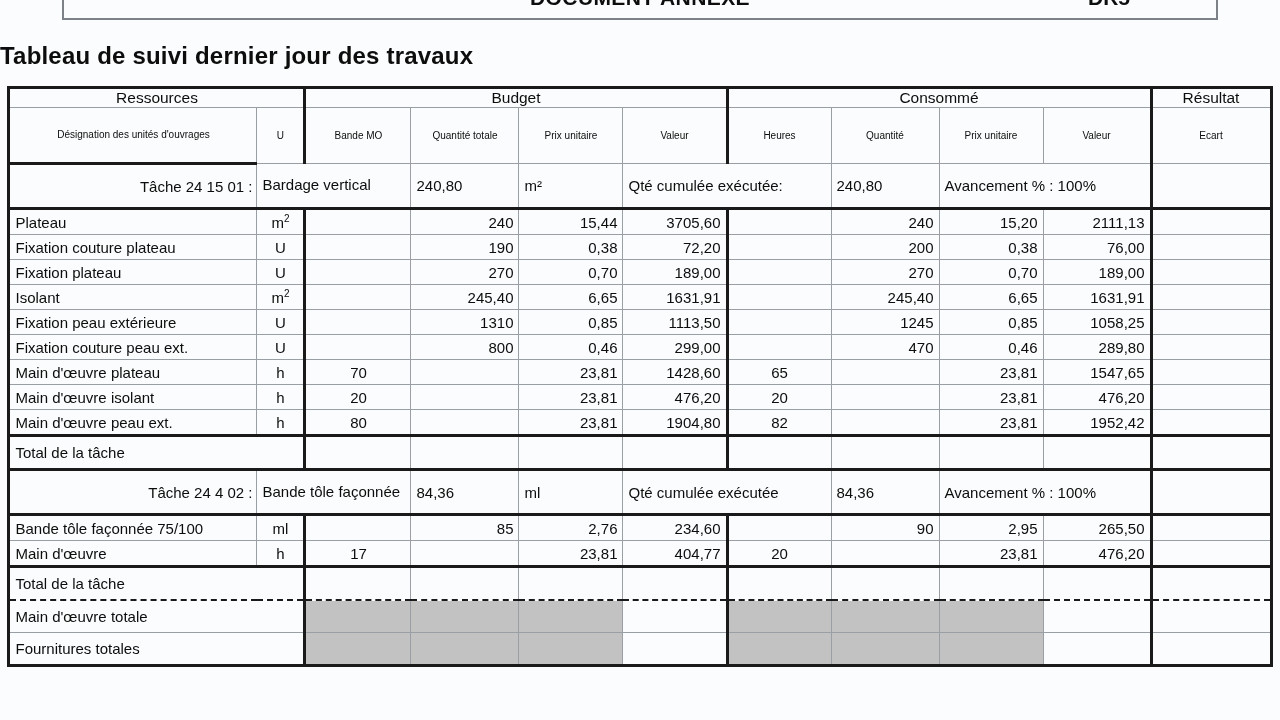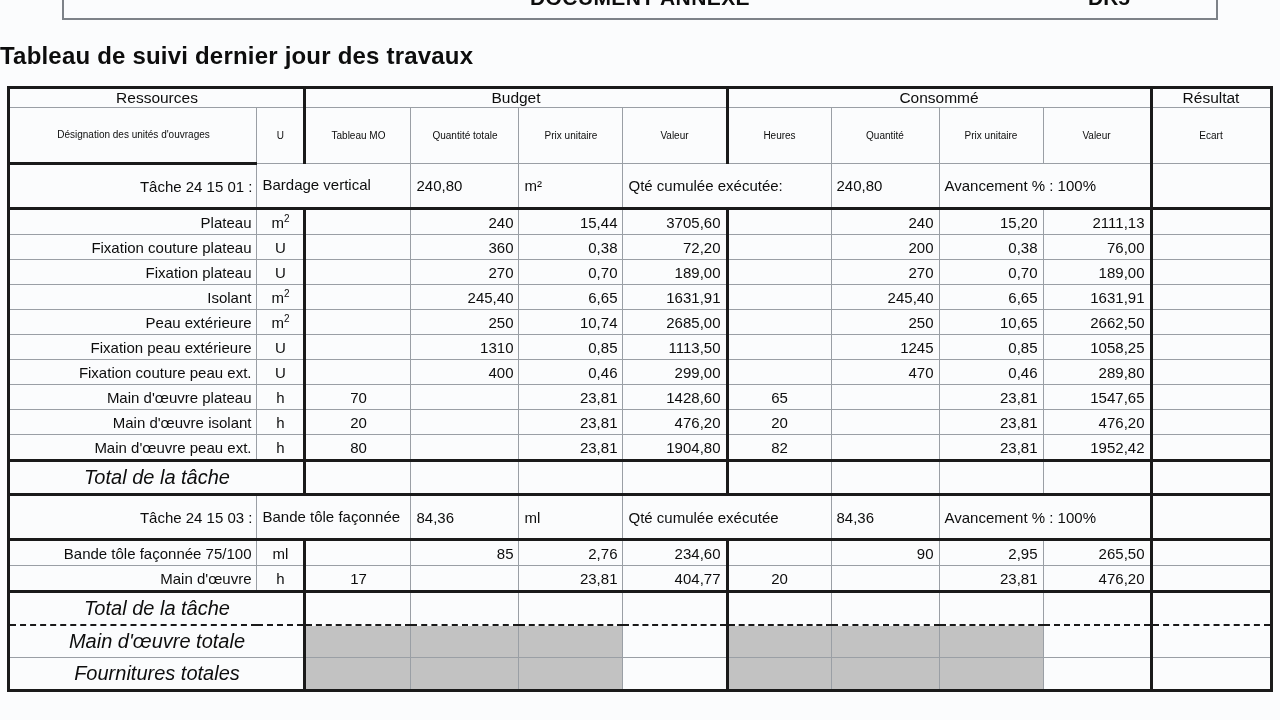--- a/index.html
+++ b/index.html
@@ -82,31 +82,30 @@
 
   .task-row td {
     background: #d0d0d0;
     height: 42px;
     font-size: 15px;
   }
   .task-row td.task-label { text-align: right; padding-right: 4px; }
   .task-row td.task-wrap  { white-space: normal; line-height: 1.1; }
 
   .data-row td { height: 24px; font-size: 15px; }
-  .d-name  { text-align: right;  padding-left: 5px; }
+  .d-name  { text-align: left;  padding-left: 5px; }
   .d-unit  { text-align: center; }
   .d-num   { text-align: right; padding-right: 8px; }
   .d-hours { text-align: center; }
 
   .total-row td {
     height: 31px;
     font-weight: bold;
-    text-align: center;
-    font-size: 20px;
-    font-style: italic;
+    text-align: left;
+    font-size: 15px;
   }
   .shaded { background: #c2c2c2 !important; }
 
   .dashed-top { border-top: 2px dashed #1a1a1a !important; }
 
   sup.u { font-size: 10px; vertical-align: super; }
 </style>
 </head>
 <body>
 
@@ -138,21 +137,21 @@
     <tr class="grp-head">
       <td colspan="2" class="thick-top thick-left">Ressources</td>
       <td colspan="4" class="thick-top thick-left">Budget</td>
       <td colspan="4" class="thick-top thick-left">Consommé</td>
       <td class="thick-top thick-left thick-right">Résultat</td>
     </tr>
 
     <tr class="col-head">
       <td class="thick-left">Désignation des unités d'ouvrages</td>
       <td>U</td>
-      <td class="thick-left">Tableau MO</td>
+      <td class="thick-left">Bande MO</td>
       <td>Quantité totale</td>
       <td>Prix unitaire</td>
       <td>Valeur</td>
       <td class="thick-left">Heures</td>
       <td>Quantité</td>
       <td>Prix unitaire</td>
       <td>Valeur</td>
       <td class="thick-left thick-right">Ecart</td>
     </tr>
 
@@ -177,21 +176,21 @@
       <td class="d-hours thick-left thick-top"></td>
       <td class="d-num thick-top">240</td>
       <td class="d-num thick-top">15,20</td>
       <td class="d-num thick-top">2111,13</td>
       <td class="thick-left thick-right thick-top"></td>
     </tr>
     <tr class="data-row">
       <td class="d-name thick-left">Fixation couture plateau</td>
       <td class="d-unit">U</td>
       <td class="d-hours thick-left"></td>
-      <td class="d-num">360</td>
+      <td class="d-num">190</td>
       <td class="d-num">0,38</td>
       <td class="d-num">72,20</td>
       <td class="d-hours thick-left"></td>
       <td class="d-num">200</td>
       <td class="d-num">0,38</td>
       <td class="d-num">76,00</td>
       <td class="thick-left thick-right"></td>
     </tr>
     <tr class="data-row">
       <td class="d-name thick-left">Fixation plateau</td>
@@ -213,50 +212,37 @@
       <td class="d-num">245,40</td>
       <td class="d-num">6,65</td>
       <td class="d-num">1631,91</td>
       <td class="d-hours thick-left"></td>
       <td class="d-num">245,40</td>
       <td class="d-num">6,65</td>
       <td class="d-num">1631,91</td>
       <td class="thick-left thick-right"></td>
     </tr>
     <tr class="data-row">
-      <td class="d-name thick-left">Peau extérieure</td>
-      <td class="d-unit">m<sup class="u">2</sup></td>
-      <td class="d-hours thick-left"></td>
-      <td class="d-num">250</td>
-      <td class="d-num">10,74</td>
-      <td class="d-num">2685,00</td>
-      <td class="d-hours thick-left"></td>
-      <td class="d-num">250</td>
-      <td class="d-num">10,65</td>
-      <td class="d-num">2662,50</td>
-      <td class="thick-left thick-right"></td>
-    </tr>
-    <tr class="data-row">
       <td class="d-name thick-left">Fixation peau extérieure</td>
       <td class="d-unit">U</td>
       <td class="d-hours thick-left"></td>
       <td class="d-num">1310</td>
       <td class="d-num">0,85</td>
       <td class="d-num">1113,50</td>
       <td class="d-hours thick-left"></td>
       <td class="d-num">1245</td>
       <td class="d-num">0,85</td>
       <td class="d-num">1058,25</td>
       <td class="thick-left thick-right"></td>
     </tr>
     <tr class="data-row">
       <td class="d-name thick-left">Fixation couture peau ext.</td>
       <td class="d-unit">U</td>
       <td class="d-hours thick-left"></td>
-      <td class="d-num">400</td>
+      <td class="d-num">800</td>
       <td class="d-num">0,46</td>
       <td class="d-num">299,00</td>
       <td class="d-hours thick-left"></td>
       <td class="d-num">470</td>
       <td class="d-num">0,46</td>
       <td class="d-num">289,80</td>
       <td class="thick-left thick-right"></td>
     </tr>
     <tr class="data-row">
       <td class="d-name thick-left">Main d'œuvre plateau</td>
@@ -305,21 +291,21 @@
       <td class="thick-top"></td>
       <td class="thick-top"></td>
       <td class="thick-left thick-top"></td>
       <td class="thick-top"></td>
       <td class="thick-top"></td>
       <td class="thick-top"></td>
       <td class="thick-left thick-right thick-top"></td>
     </tr>
 
     <tr class="task-row">
-      <td class="task-label thick-top thick-left">Tâche 24 15 03 :</td>
+      <td class="task-label thick-top thick-left">Tâche 24 4 02 :</td>
       <td colspan="2" class="task-wrap thick-top">Bande tôle façonnée</td>
       <td class="thick-top">84,36</td>
       <td class="thick-top">ml</td>
       <td colspan="2" class="thick-top">Qté cumulée exécutée</td>
       <td class="thick-top">84,36</td>
       <td colspan="2" class="thick-top">Avancement % : 100%</td>
       <td class="thick-left thick-right thick-top"></td>
     </tr>
 
     <tr class="data-row">

